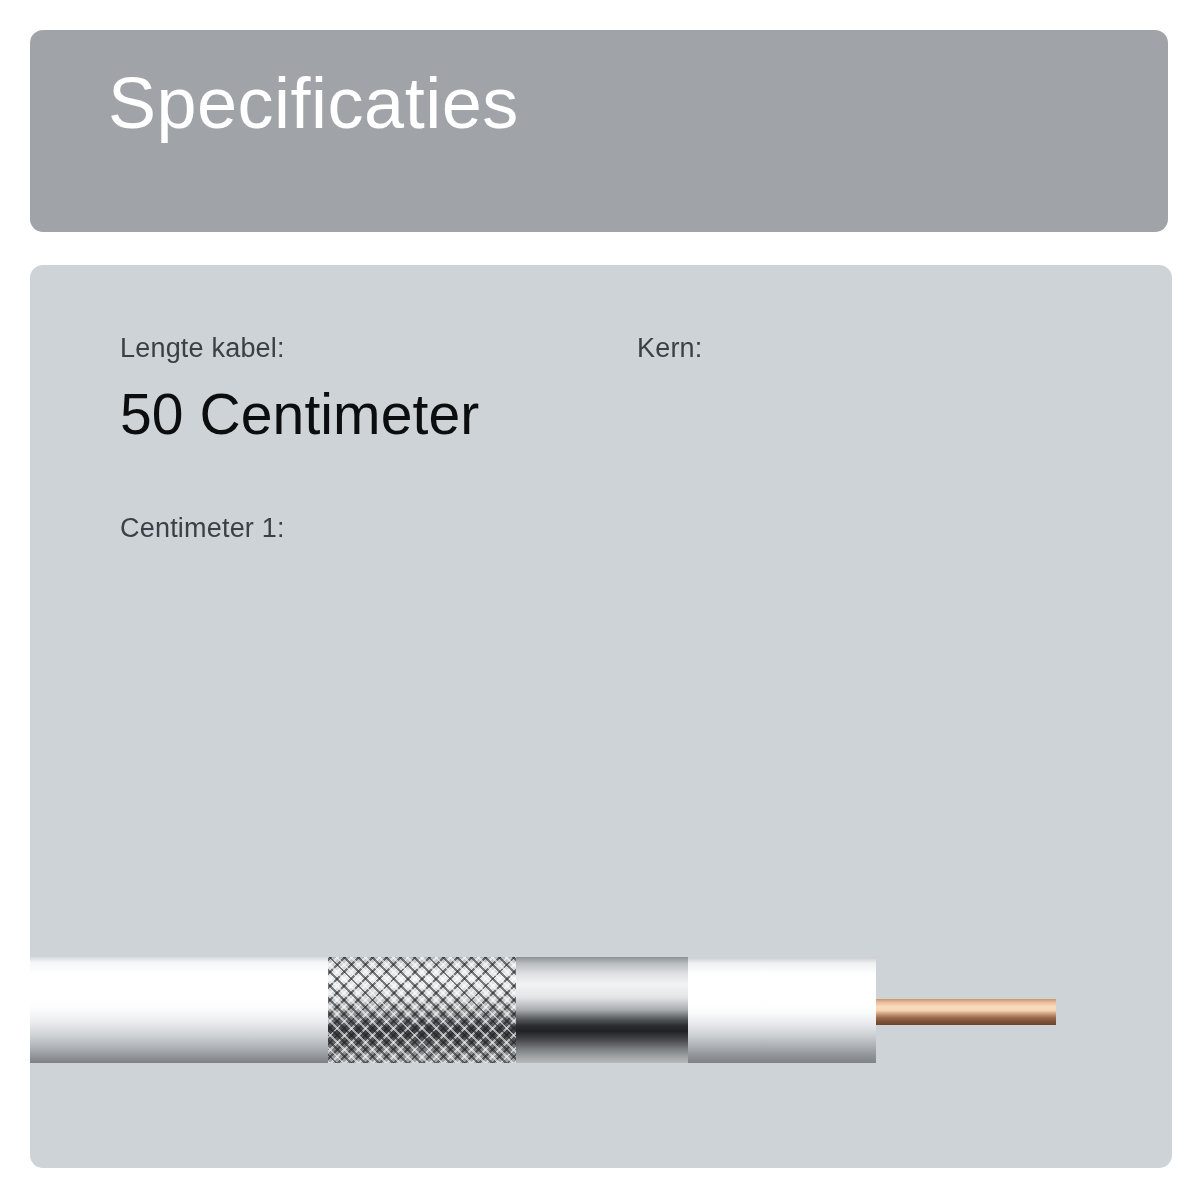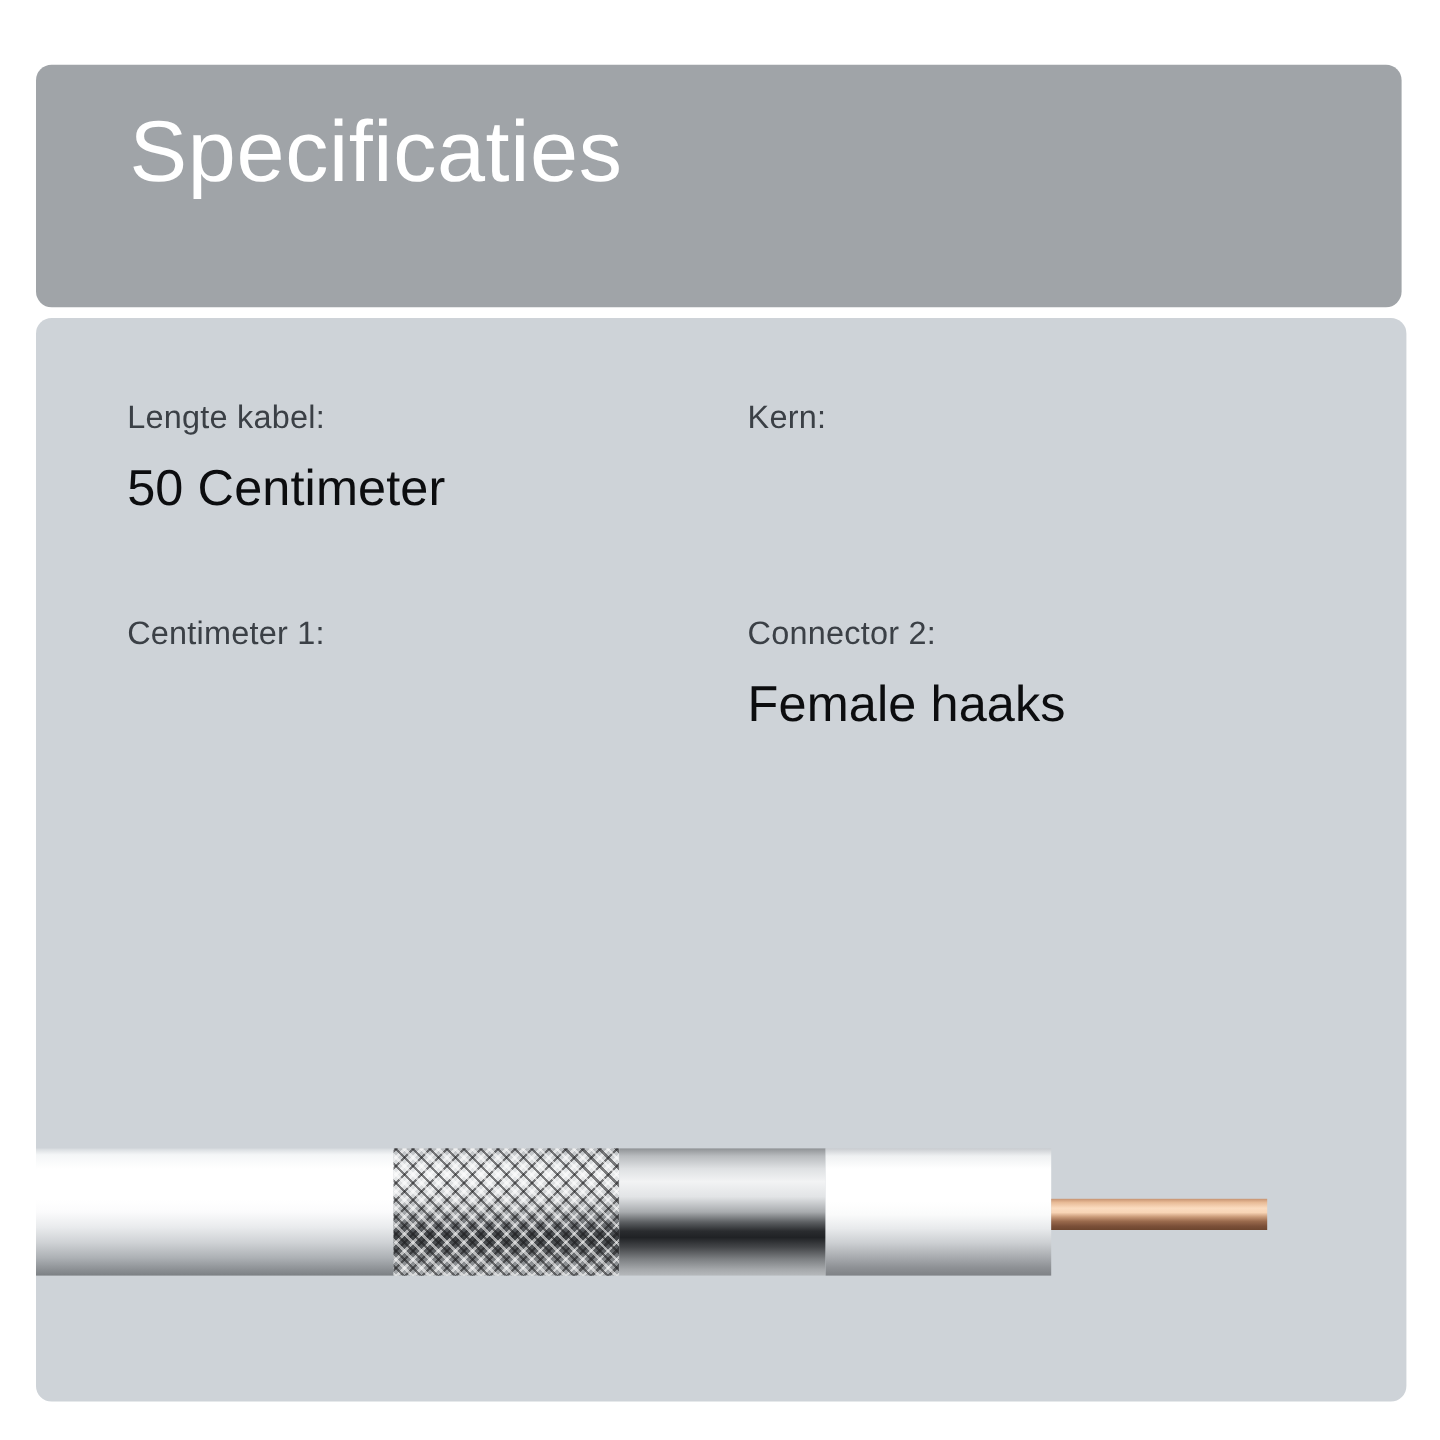--- a/index.html
+++ b/index.html
@@ -18,21 +18,20 @@
   
   #header-bar {
     position: absolute;
     left: 30px;
     top: 30px;
     width: 1138px;
     height: 202px;
     background: #a0a4a8;
     border-radius: 13px;
     box-sizing: border-box;
-    margin-top: 24px;
   }
   #page-title {
     position: absolute;
     left: 78px;
     top: 34px;
     font-size: 72px;
     font-weight: 300;
     color: #ffffff;
     letter-spacing: 0.5px;
     line-height: 1.1;
@@ -48,42 +47,42 @@
     height: 903px;
     background: #ced3d8;
     border-radius: 13px;
     box-sizing: border-box;
     overflow: hidden;
   }
 
   
   #spec-grid {
     position: absolute;
-    left: 76px;
+    left: 90px;
     top: 70px;
     width: 1000px;
     display: grid;
     grid-template-columns: 517px 1fr;
     row-gap: 0px;
   }
   .spec-cell {
     height: 180px;
     box-sizing: border-box;
   }
   .spec-label {
     font-size: 27px;
     font-weight: 300;
     color: #3b4046;
     letter-spacing: 0.2px;
     line-height: 1;
     white-space: nowrap;
   }
   .spec-value {
     margin-top: 24px;
-    font-size: 42px;
+    font-size: 57px;
     font-weight: 400;
     color: #0c0d0f;
     letter-spacing: 0.1px;
     line-height: 1;
     white-space: nowrap;
   }
 
   
   #cable-figure {
     position: absolute;
@@ -211,24 +210,20 @@
 
 
     <div class="spec-cell">
       <div class="spec-label">Kern:</div>
     </div>
 
     <div class="spec-cell">
       <div class="spec-label">Centimeter 1:</div>
     </div>
 
-    <div class="spec-cell">
-      <div class="spec-label">Connector 2:</div>
-      <div class="spec-value">Female haaks</div>
-    </div>
 
   </div>
 
   <div id="cable-figure">
     <div class="cable-seg" id="cable-jacket"></div>
     <div class="cable-seg" id="cable-braid"></div>
     <div class="cable-seg" id="cable-foil"></div>
     <div class="cable-seg" id="cable-dielectric"></div>
     <div class="cable-seg" id="cable-core"></div>
   </div>

